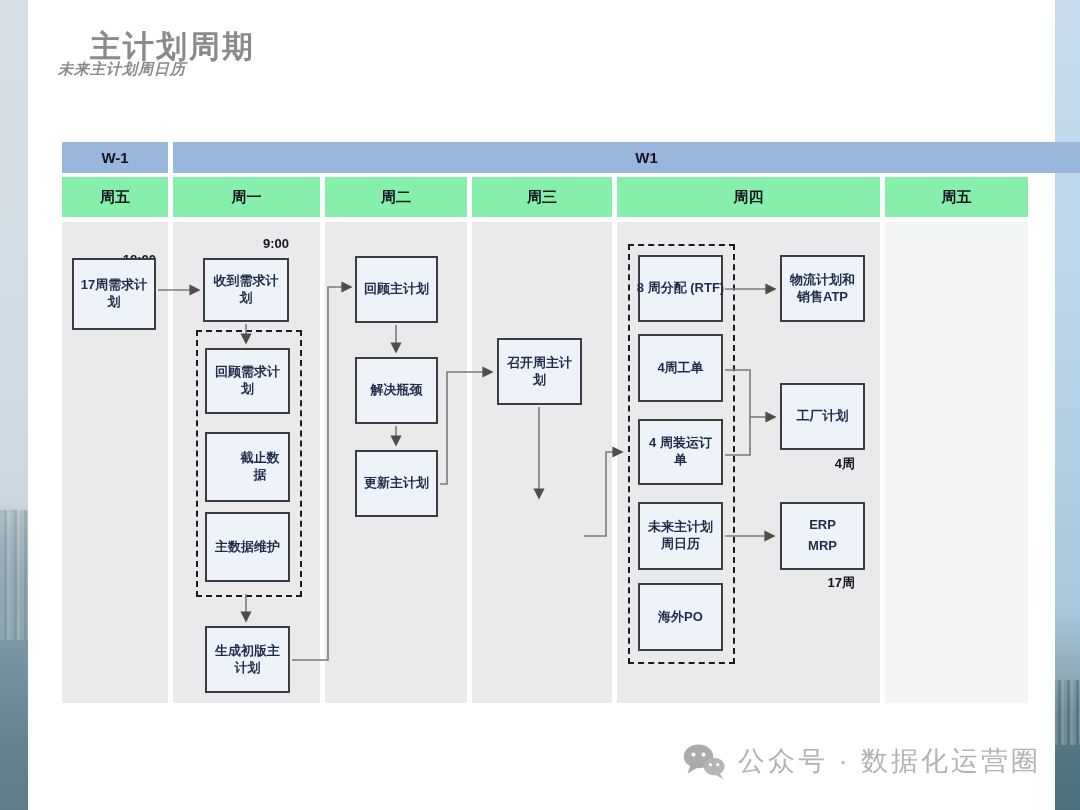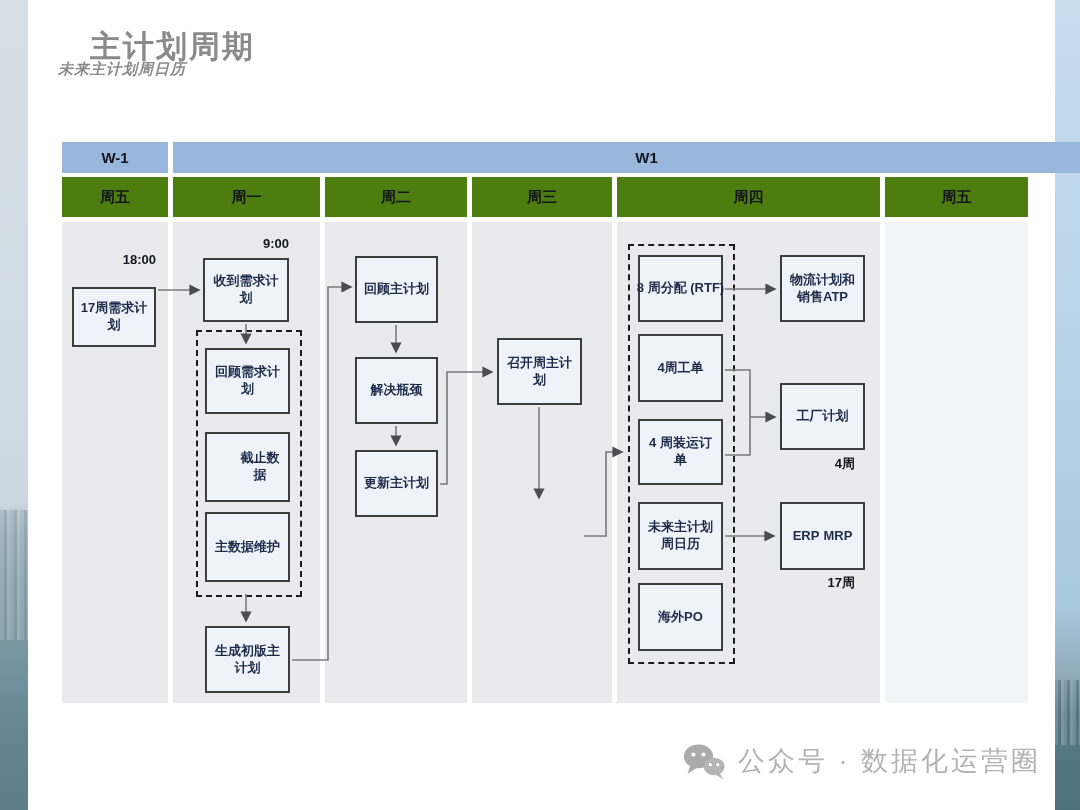--- a/index.html
+++ b/index.html
@@ -42,37 +42,37 @@
     position:absolute;left:58px;top:60px;
     font-size:15px;font-weight:700;font-style:italic;color:#8a8a8a;letter-spacing:1px;
   }
 
   .week-cell{
     position:absolute;height:31px;background:#99b6dc;
     display:flex;align-items:center;justify-content:center;
     font-size:15px;font-weight:700;color:#14141e;
   }
   .day-cell{
-    position:absolute;top:177px;height:40px;background:#4d7c0f;
+    position:absolute;top:177px;height:40px;background:#86efac;
     display:flex;align-items:center;justify-content:center;
     font-size:15px;font-weight:700;color:#14141e;
   }
   .col-body{position:absolute;top:222px;height:481px;background:#eaeaec;}
   .col-body.lighter{background:#f3f4f6;}
 
   .dashed-group{position:absolute;border:2px dashed #1c1c1c;background:transparent;z-index:2;}
 
   .node{
     position:absolute;background:#edf3f9;border:2px solid #3d3d3d;
     display:flex;align-items:center;justify-content:center;text-align:center;
     font-size:13px;font-weight:700;color:#1f2b49;line-height:1.3;
     padding:2px 3px;box-sizing:border-box;z-index:4;
   }
   .node.nowrap{white-space:nowrap;overflow:visible;}
-  .node .stack{display:flex;flex-direction:row;gap:4px;}
+  .node .stack{display:flex;flex-direction:column;gap:4px;}
 
   .time-label{
     position:absolute;font-size:13px;font-weight:700;color:#14141e;
     text-align:right;z-index:4;
   }
   .span-label{
     position:absolute;font-size:13px;font-weight:700;color:#14141e;
     text-align:right;z-index:4;
   }
 
@@ -134,21 +134,21 @@
     <polyline points="584,536 606,536 606,452 622,452" marker-end="url(#arr)"></polyline>
     <line x1="725" y1="289" x2="775" y2="289" marker-end="url(#arr)"></line>
     <polyline points="725,370 750,370 750,455 725,455"></polyline>
     <line x1="750" y1="417" x2="775" y2="417" marker-end="url(#arr)"></line>
     <line x1="725" y1="536" x2="774" y2="536" marker-end="url(#arr)"></line>
   </svg>
 
   <div class="time-label" style="left:72px;top:252px;width:84px;">18:00</div>
   <div class="time-label" style="left:203px;top:236px;width:86px;">9:00</div>
 
-  <div class="node" style="left:72px;top:258px;width:84px;height:60px;margin-top:29px;">17周需求计划</div>
+  <div class="node" style="left:72px;top:258px;width:84px;height:72px;">17周需求计划</div>
   <div class="node" style="left:203px;top:258px;width:86px;height:64px;">收到需求计划</div>
   <div class="node" style="left:205px;top:348px;width:85px;height:66px;">回顾需求计划</div>
   <div class="node" style="left:205px;top:432px;width:85px;height:70px;padding-left:28px;">截止数据</div>
   <div class="node" style="left:205px;top:512px;width:85px;height:70px;">主数据维护</div>
   <div class="node" style="left:205px;top:626px;width:85px;height:67px;">生成初版主计划</div>
 
   <div class="node" style="left:355px;top:256px;width:83px;height:67px;">回顾主计划</div>
   <div class="node" style="left:355px;top:357px;width:83px;height:67px;">解决瓶颈</div>
   <div class="node" style="left:355px;top:450px;width:83px;height:67px;">更新主计划</div>
 

